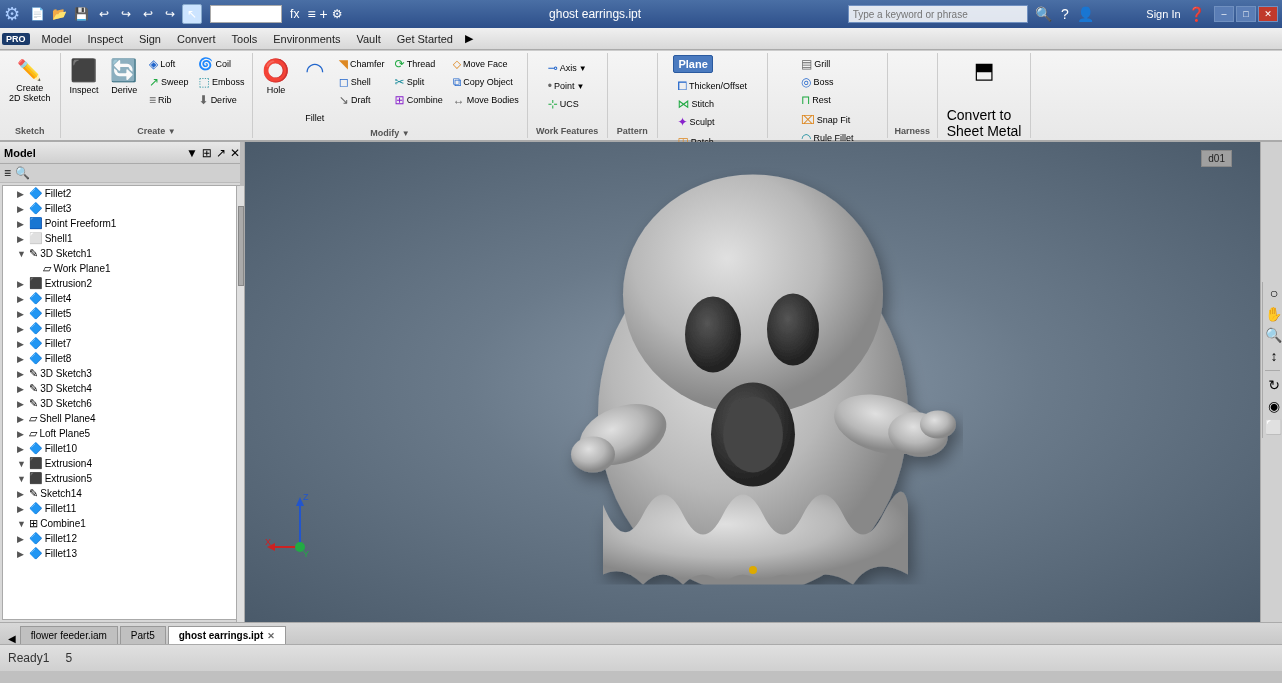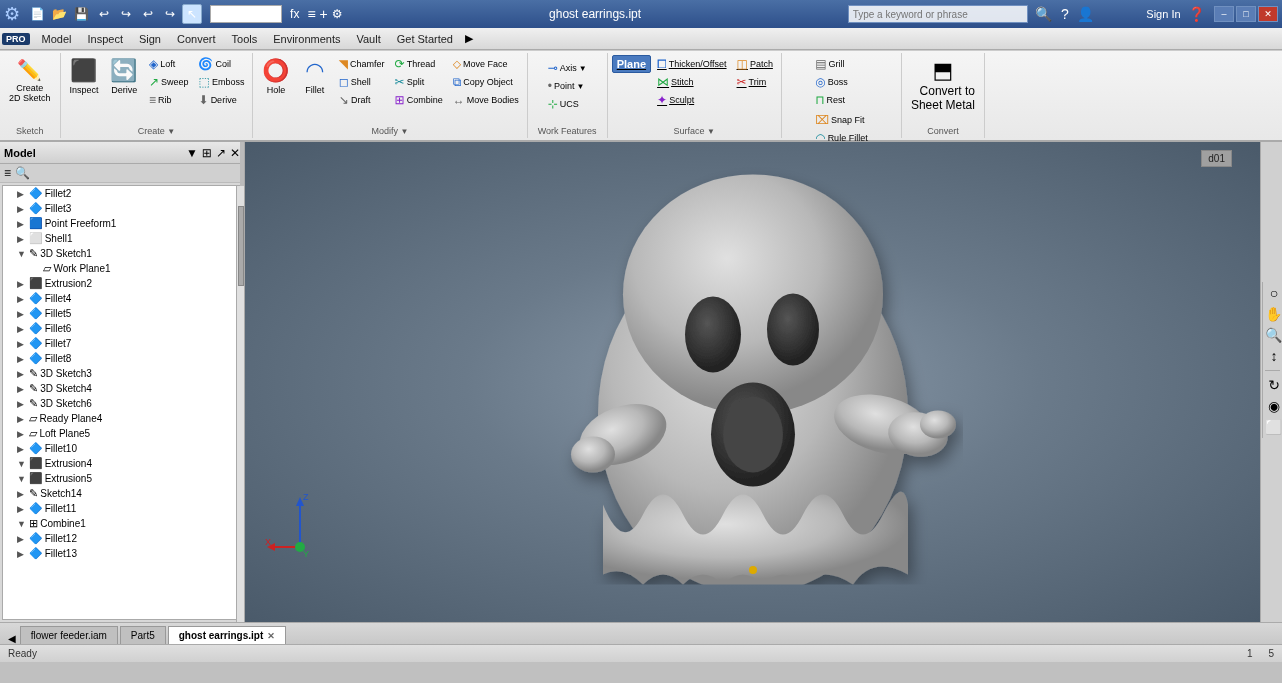--- a/index.html
+++ b/index.html
@@ -66,20 +66,21 @@
       border-right: 1px solid #ccc;
       padding: 2px 4px;
       min-width: 60px;
     }
     .ribbon-group-title {
       font-size: 9px;
       color: #555;
       margin-top: auto;
       text-align: center;
       padding-top: 2px;
+      font-weight: bold;
     }
     .ribbon-buttons {
       display: flex;
       flex-direction: row;
       gap: 2px;
       flex-wrap: wrap;
       align-items: flex-start;
     }
     .ribbon-btn-large {
       display: flex;
@@ -254,27 +255,26 @@
       display: flex; align-items: center; justify-content: center;
       cursor: pointer;
       font-size: 10px;
       border: 1px solid transparent;
     }
 
     
     #statusbar {
       background: linear-gradient(to bottom, #e0e0e0, #d0d0d0);
       border-top: 1px solid #aaa;
-      height: 18px;
+      height: 27px;
       display: flex;
       align-items: center;
       padding: 0 8px;
-      font-size: 10px;
+      font-size: 12px;
       color: #333;
-      justify-content: space-between;
     }
 
     
     #bottom-tabs {
       background: linear-gradient(to bottom, #d8d8d8, #c8c8c8);
       border-top: 1px solid #aaa;
       height: 22px;
       display: flex;
       align-items: flex-end;
       padding: 0 4px;
@@ -427,21 +427,21 @@
     </div>
 
     <div class="ribbon-group" style="min-width:200px;">
       <div class="ribbon-buttons" style="flex-wrap:nowrap;align-items:flex-start;">
         <div class="ribbon-btn-large" style="min-width:36px;">
           <div class="icon ico-gray" style="font-size:22px;">⭕</div>
           <div style="font-size:9px;">Hole</div>
         </div>
         <div class="ribbon-btn-large" style="min-width:36px;">
           <div class="icon ico-blue" style="font-size:22px;">◠</div>
-          <div style="font-size:9px;">Fillet</div>
+          <div style="font-size:9px;margin-top:28px;">Fillet</div>
         </div>
         <div class="ribbon-col">
           <div class="ribbon-btn-small"><span class="icon ico-orange">◥</span>Chamfer</div>
           <div class="ribbon-btn-small"><span class="icon ico-blue">◻</span>Shell</div>
           <div class="ribbon-btn-small"><span class="icon ico-gray">↘</span>Draft</div>
         </div>
         <div class="ribbon-col">
           <div class="ribbon-btn-small"><span class="icon ico-green">⟳</span>Thread</div>
           <div class="ribbon-btn-small"><span class="icon ico-teal">✂</span>Split</div>
           <div class="ribbon-btn-small"><span class="icon ico-purple">⊞</span>Combine</div>
@@ -459,23 +459,26 @@
       <div class="ribbon-buttons">
         <div class="ribbon-col" style="margin-top:4px;">
           <div class="ribbon-btn-small"><span class="icon ico-blue">⊸</span>Axis <span style="font-size:8px;">▼</span></div>
           <div class="ribbon-btn-small"><span class="icon ico-gray">•</span>Point <span style="font-size:8px;">▼</span></div>
           <div class="ribbon-btn-small"><span class="icon ico-green">⊹</span>UCS</div>
         </div>
       </div>
       <div class="ribbon-group-title">Work Features</div>
     </div>
 
+    <div class="ribbon-group" style="min-width:50px;">
+      <div class="ribbon-group-title">Pattern</div>
+    </div>
 
     <div class="ribbon-group" style="min-width:110px;">
-      <div class="ribbon-buttons" style="flex-direction:row;text-decoration:underline;">
+      <div class="ribbon-buttons" style="flex-direction:column;">
         <div style="display:flex;gap:2px;margin-bottom:2px;">
 
           <div class="ribbon-btn-large" style="min-width:32px;background:#4a7abf;color:white;border:1px solid #2a5a9f;border-radius:2px;">
             <div style="font-size:11px;font-weight:bold;color:white;">Plane</div>
           </div>
         </div>
         <div class="ribbon-col">
           <div class="ribbon-btn-small"><span class="icon ico-blue">⧠</span>Thicken/Offset</div>
           <div class="ribbon-btn-small"><span class="icon ico-green">⋈</span>Stitch</div>
           <div class="ribbon-btn-small"><span class="icon ico-purple">✦</span>Sculpt</div>
@@ -497,26 +500,29 @@
         </div>
         <div class="ribbon-col">
           <div class="ribbon-btn-small"><span class="icon ico-orange">⌧</span>Snap Fit</div>
           <div class="ribbon-btn-small"><span class="icon ico-teal">◠</span>Rule Fillet</div>
           <div class="ribbon-btn-small"><span class="icon ico-purple">⌒</span>Lip</div>
         </div>
       </div>
       <div class="ribbon-group-title">Plastic Part</div>
     </div>
 
+    <div class="ribbon-group" style="min-width:50px;">
+      <div class="ribbon-group-title">Harness</div>
+    </div>
 
     <div class="ribbon-group" style="min-width:80px;">
       <div class="ribbon-buttons">
         <div class="ribbon-btn-large" style="min-width:60px;">
           <div style="font-size:22px;">⬒</div>
-          <div style="font-size:12px;text-align:right;">Convert to<br>Sheet Metal</div>
+          <div style="font-size:14px;text-align:left;margin-top:23px;">Convert to<br>Sheet Metal</div>
         </div>
       </div>
       <div class="ribbon-group-title">Convert</div>
     </div>
   </div>
 </div>
 
 <div id="main" style="height:480px;display:flex;">
 
   <div id="left-panel">
@@ -606,21 +612,21 @@
           <span class="label">3D Sketch4</span>
         </div>
         <div class="tree-item" style="padding-left: 14px;">
           <span class="expand">▶</span>
           <span class="icon" style="margin-right: 2px; font-size: 11px;">✎</span>
           <span class="label">3D Sketch6</span>
         </div>
         <div class="tree-item" style="padding-left: 14px;">
           <span class="expand">▶</span>
           <span class="icon" style="margin-right: 2px; font-size: 11px;">▱</span>
-          <span class="label">Ready Plane4</span>
+          <span class="label">Shell Plane4</span>
         </div>
         <div class="tree-item" style="padding-left: 14px;">
           <span class="expand">▶</span>
           <span class="icon" style="margin-right: 2px; font-size: 11px;">▱</span>
           <span class="label">Loft Plane5</span>
         </div>
         <div class="tree-item" style="padding-left: 14px;">
           <span class="expand">▶</span>
           <span class="icon" style="margin-right: 2px; font-size: 11px;">🔷</span>
           <span class="label">Fillet10</span>

